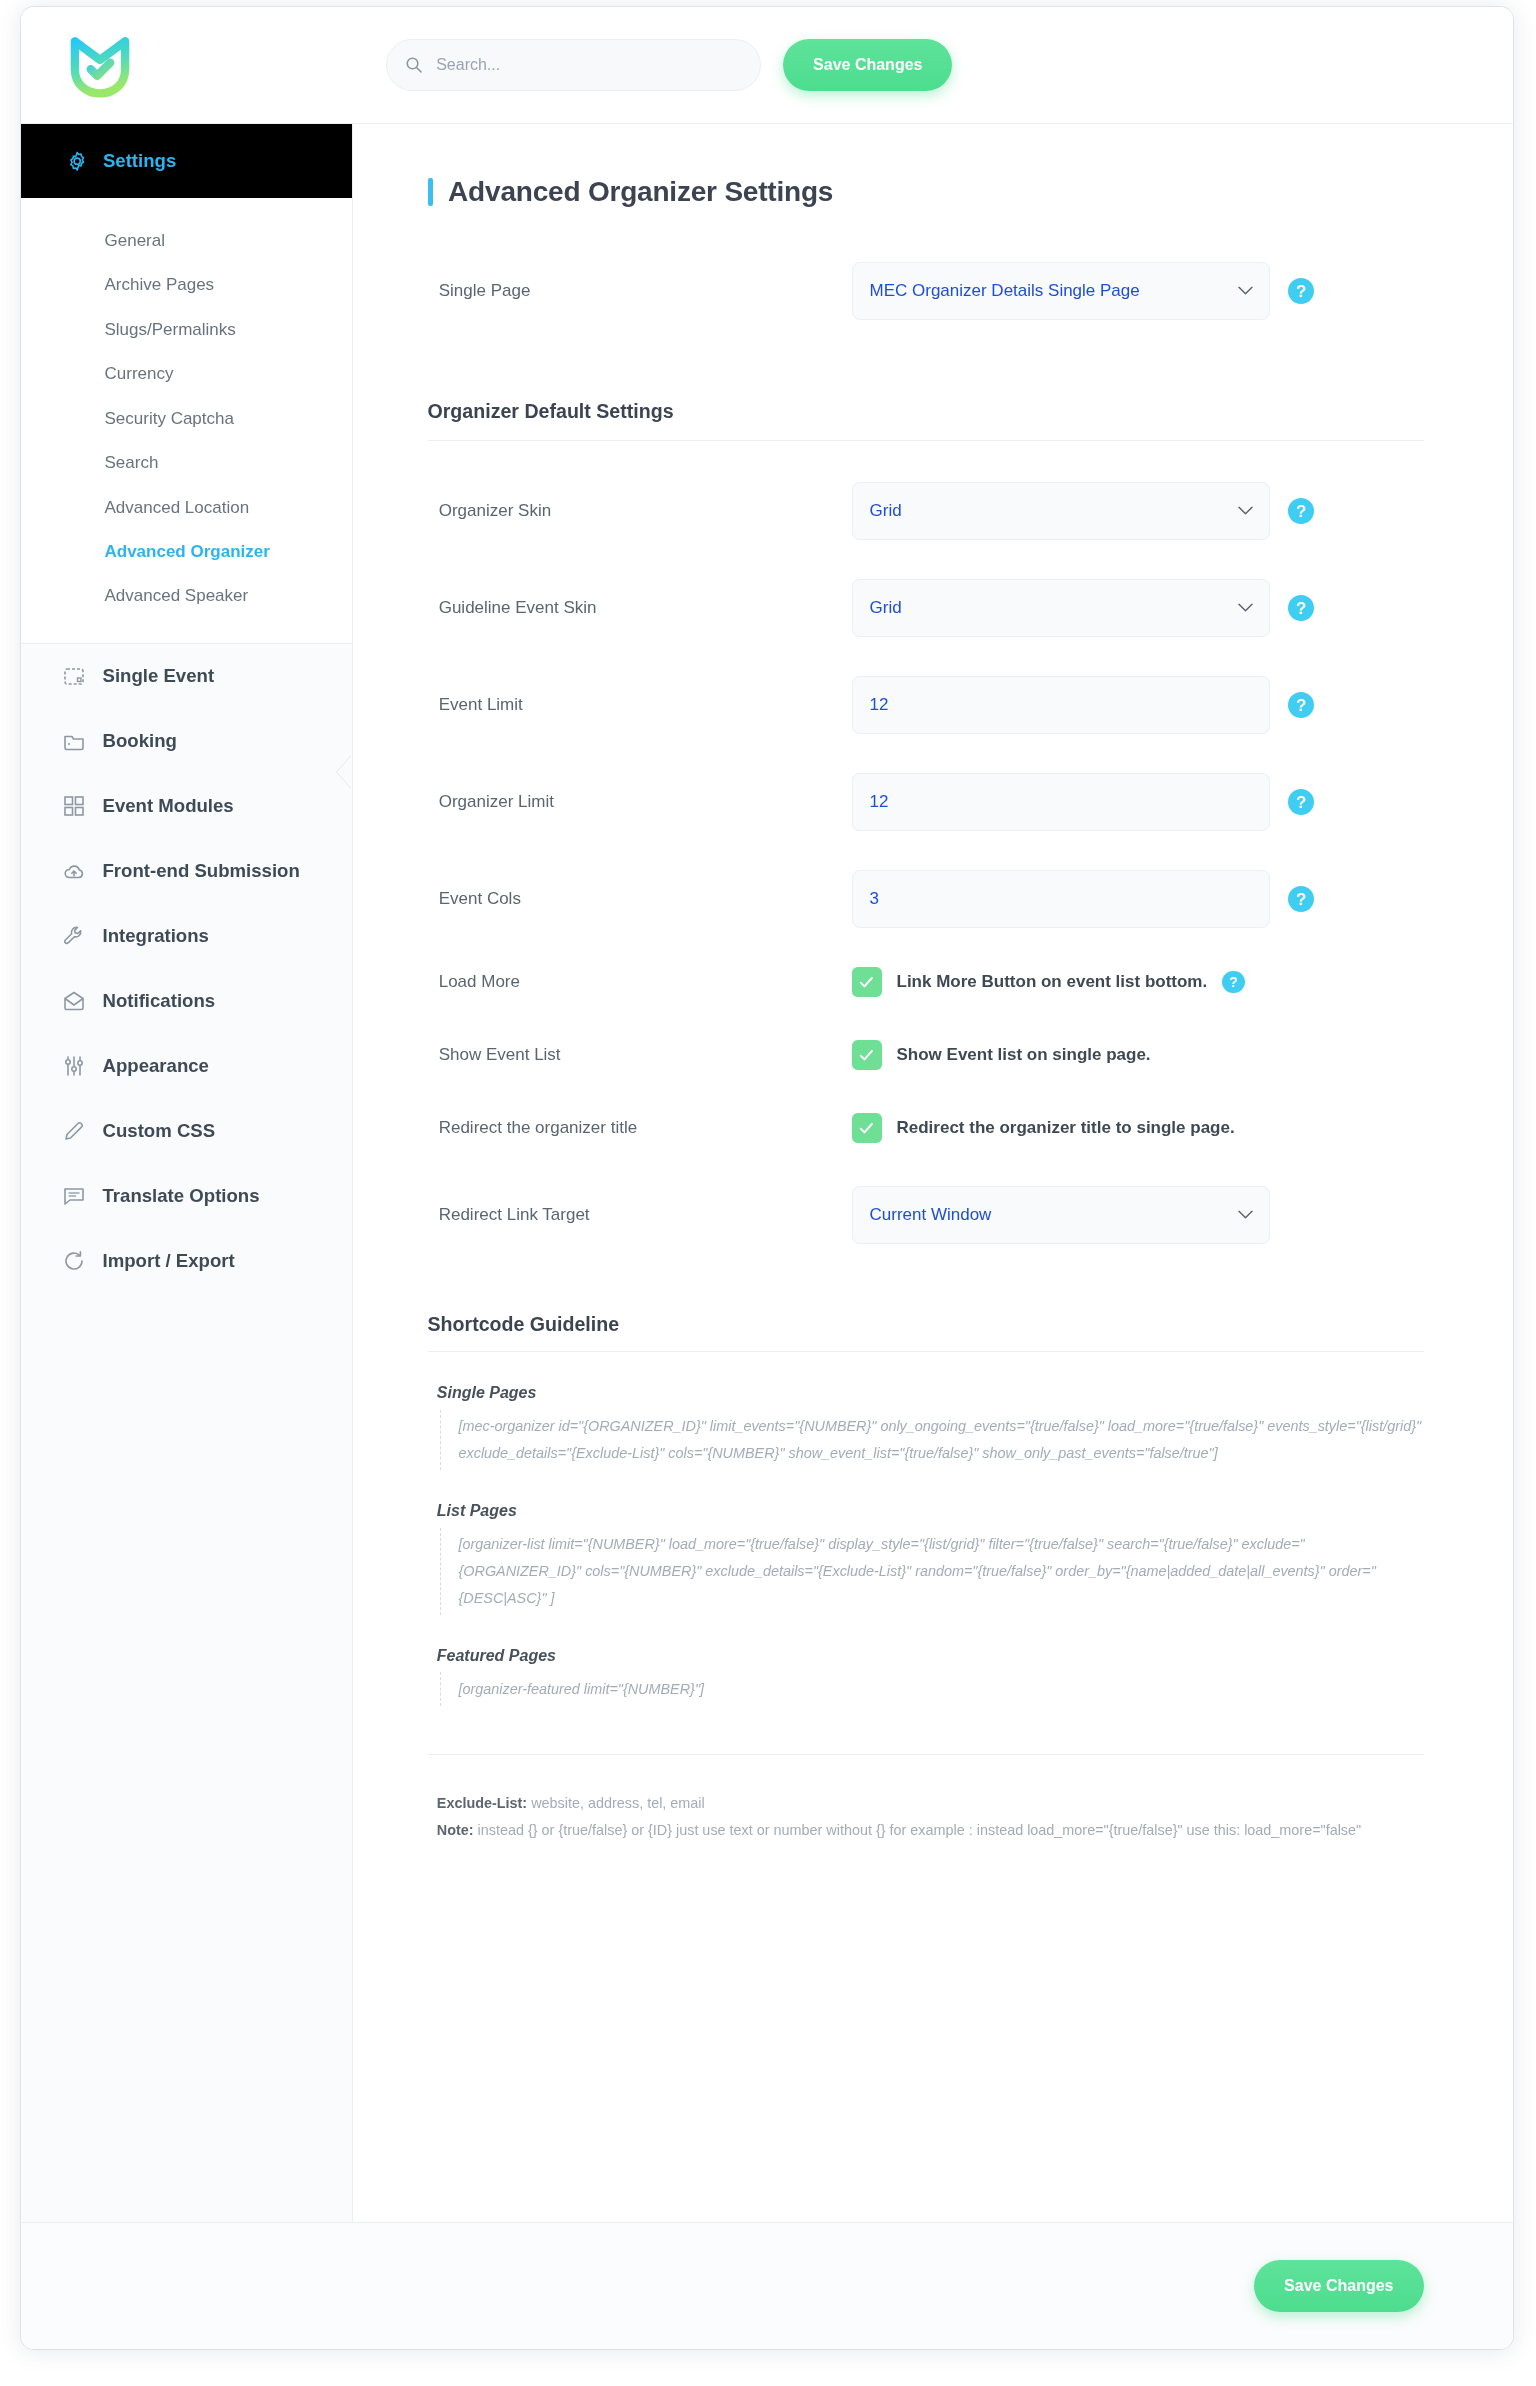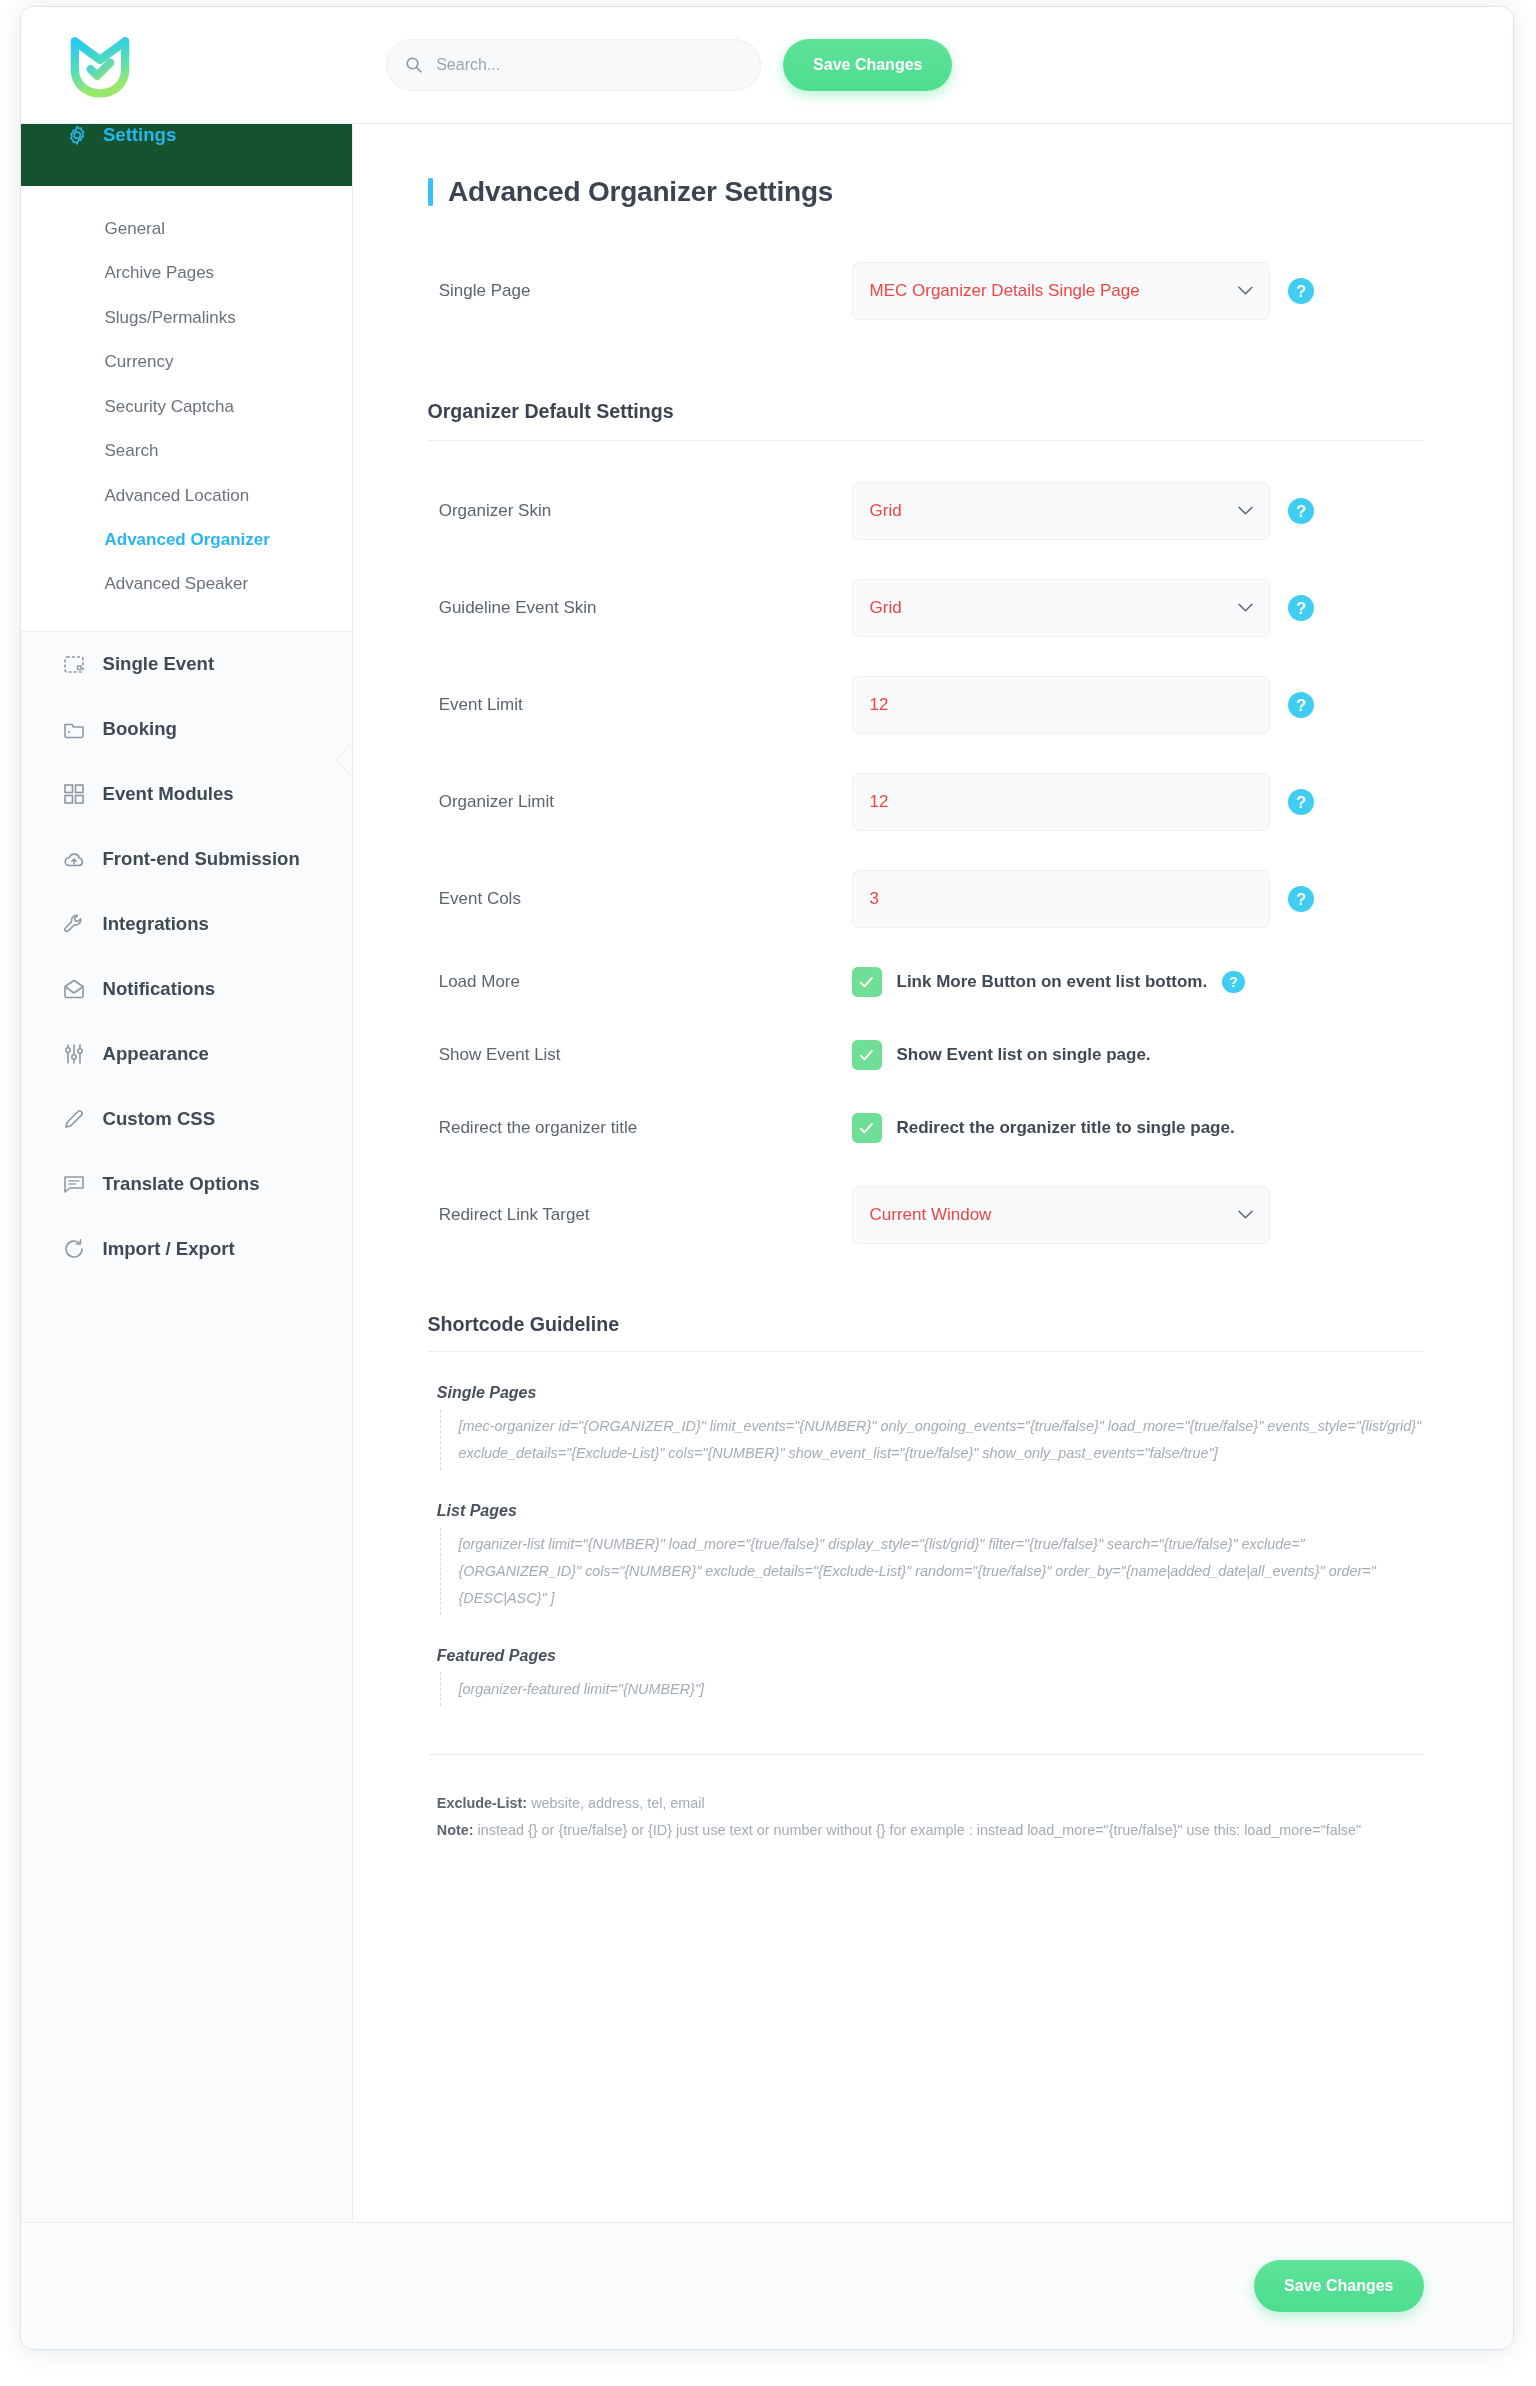--- a/index.html
+++ b/index.html
@@ -94,25 +94,26 @@
   
   .sidebar {
     width: 332px;
     flex: 0 0 332px;
     background: #fafbfc;
     border-right: 0.9px solid #eceef1;
     padding-bottom: 18.6px;
     position: relative;
   }
   .nav-top {
-    height: 62px;
-    display: flex;
+    height: 74px;
+    display: flex;
+    align-items: center;
     gap: 15px;
     padding-left: 45px;
-    background: #14532d;
+    background: #000000;
     color: #29b6f0;
     font-size: 18.6px;
     font-weight: bold;
     cursor: pointer;
   }
   .submenu {
     background: #ffffff;
     border-bottom: 0.9px solid #eceef1;
     padding: 20.5px 0 24px 0;
     position: relative;
@@ -186,21 +187,21 @@
   }
   .control { display: flex; align-items: center; gap: 18.6px; }
   .sel, .txt {
     width: 418px;
     height: 58px;
     border: 0.9px solid #eceff3;
     background: #f9fafb;
     border-radius: 7.5px;
     font-family: "Liberation Sans", sans-serif;
     font-size: 17px;
-    color: #ef4444;
+    color: #1d4ed8;
     padding: 0 39px 0 17px;
     outline: none;
     appearance: none;
     -webkit-appearance: none;
   }
   .sel-wrap { position: relative; width: 418px; }
   .chev {
     position: absolute;
     right: 17px; top: 50%;
     transform: translateY(-50%);

